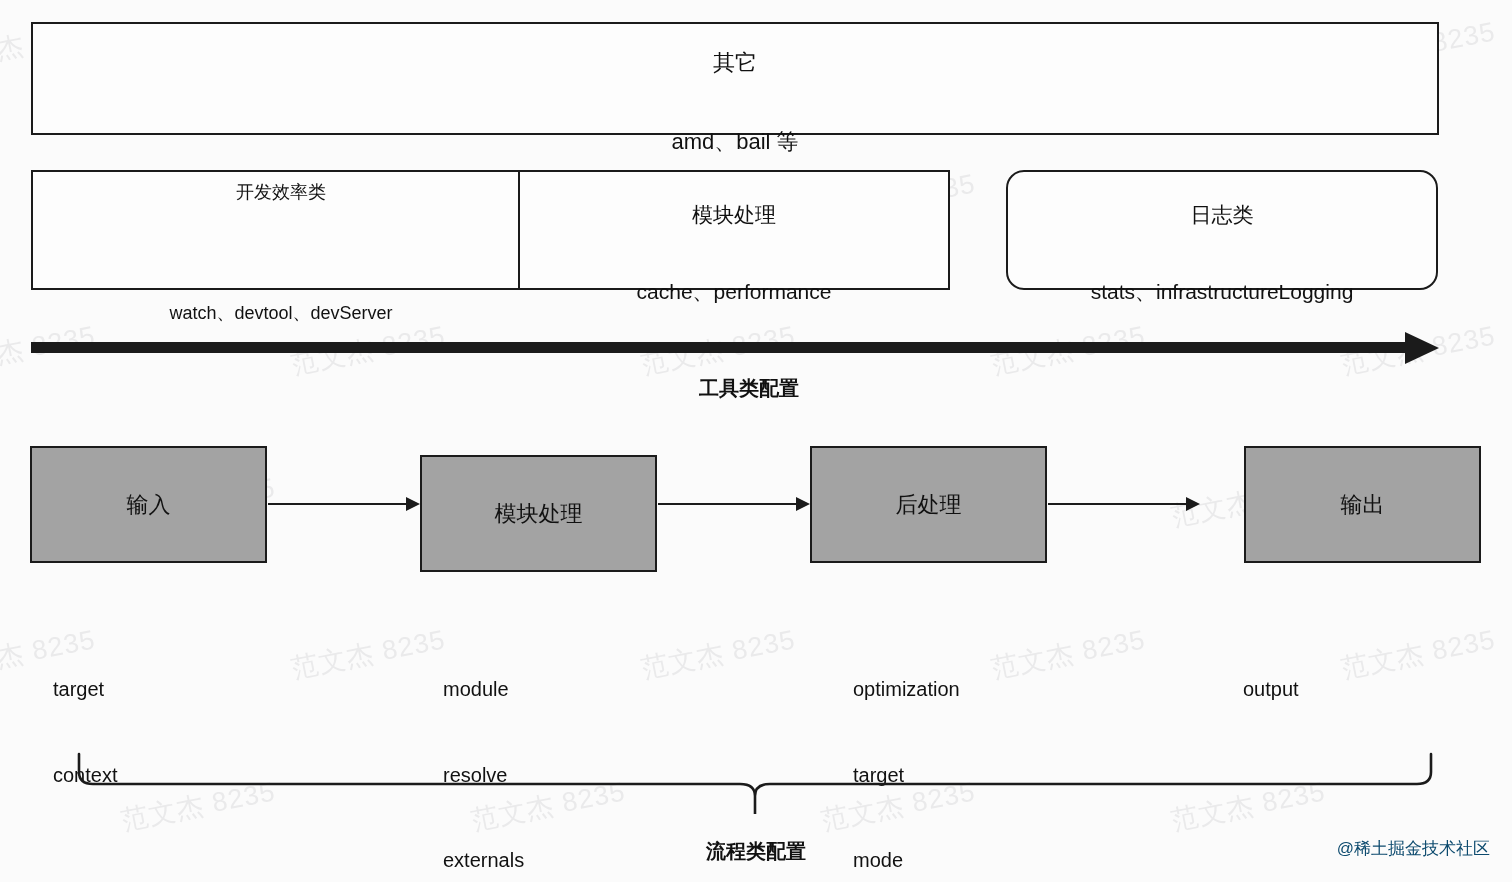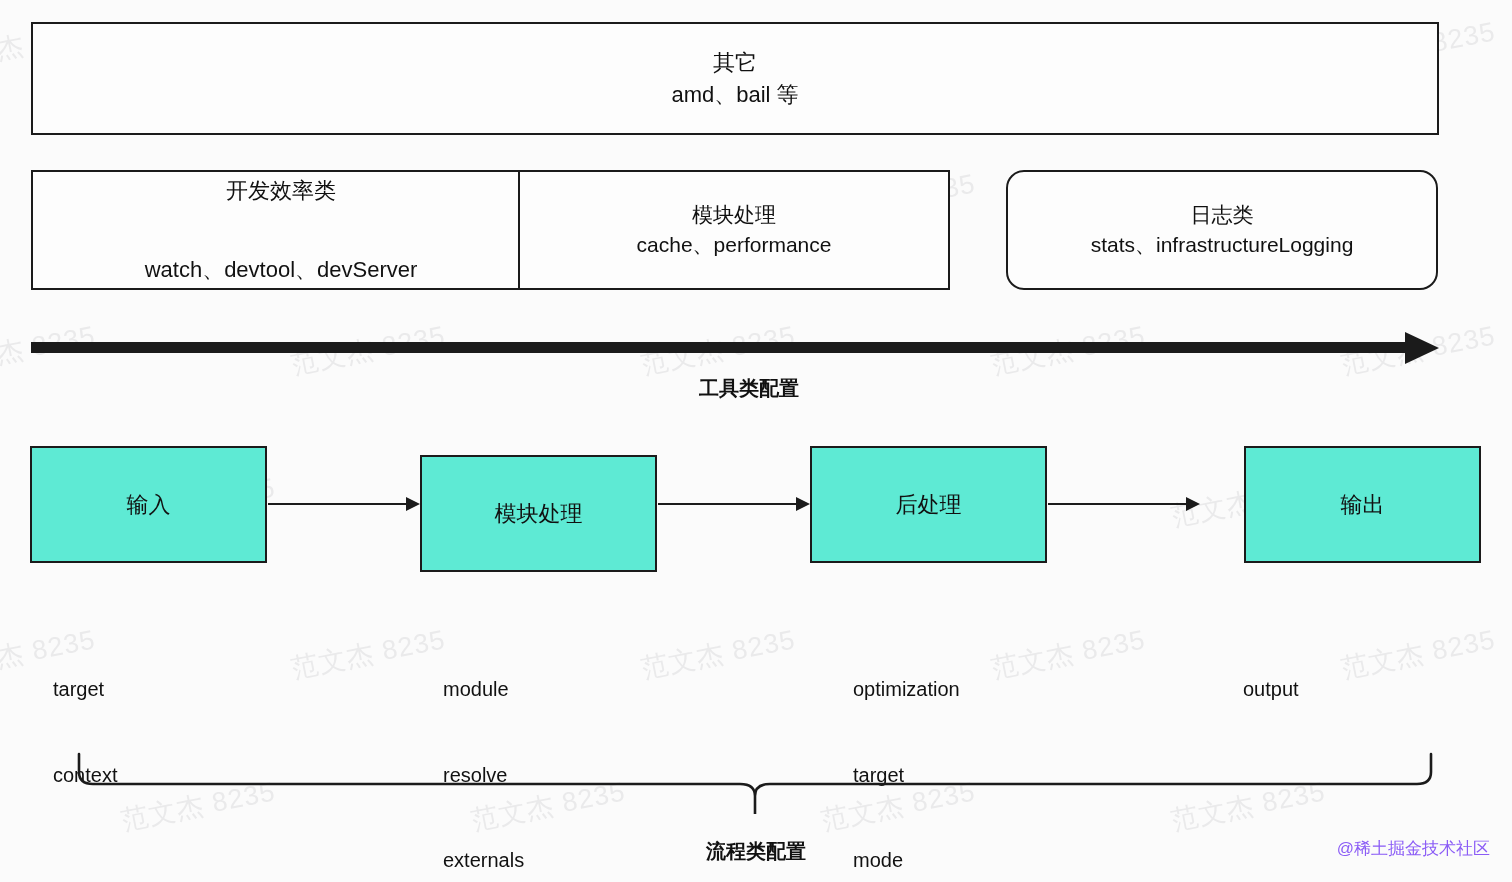--- a/index.html
+++ b/index.html
@@ -54,48 +54,49 @@
     box-sizing: border-box;
     display: flex;
     flex-direction: column;
     align-items: center;
     justify-content: center;
     text-align: center;
     line-height: 1.42;
   }
   .box .ln {
     display: block;
+    margin-top: 47px;
   }
 
   #box-other {
     left: 31px;  top: 22px;   width: 1408px; height: 113px;
     font-size: 22px;
   }
   #box-dev {
     left: 31px;  top: 170px;  width: 500px;  height: 120px;
-    font-size: 22px;
+    font-size: 18px;
     gap: 48px;
   }
   #box-perf {
     left: 518px; top: 170px;  width: 432px;  height: 120px;
     font-size: 21px;
   }
   #box-log {
     left: 1006px; top: 170px; width: 432px;  height: 120px;
     font-size: 21px;
     border-radius: 18px;
   }
 
   .flowbox {
     position: absolute;
     top: 446px;
     width: 237px;
     height: 117px;
     border: 2.5px solid #1b1b1b;
-    background: #5eead4;
+    background: #a3a3a3;
     box-sizing: border-box;
     display: flex;
     align-items: center;
     justify-content: center;
     font-size: 22px;
   }
   #flow-input  { left: 30px;   }
   #flow-module { left: 420px; margin-top: 9px;  }
   #flow-post   { left: 810px;  }
   #flow-output { left: 1244px; }
@@ -194,21 +195,21 @@
     font-size: 20px;
     font-weight: 700;
   }
 
   
   #site-watermark {
     position: absolute;
     right: 22px;
     bottom: 22px;
     font-size: 17px;
-    color: #8b5cf6;
+    color: #0c4a6e;
     z-index: 3;
   }
 </style>
 </head>
 <body>
 
 <div id="canvas">
 
   <div class="wm-layer" id="wm-layer">
       <span class="wm" style="left: -60px; top: 28px;">范文杰 8235</span>

